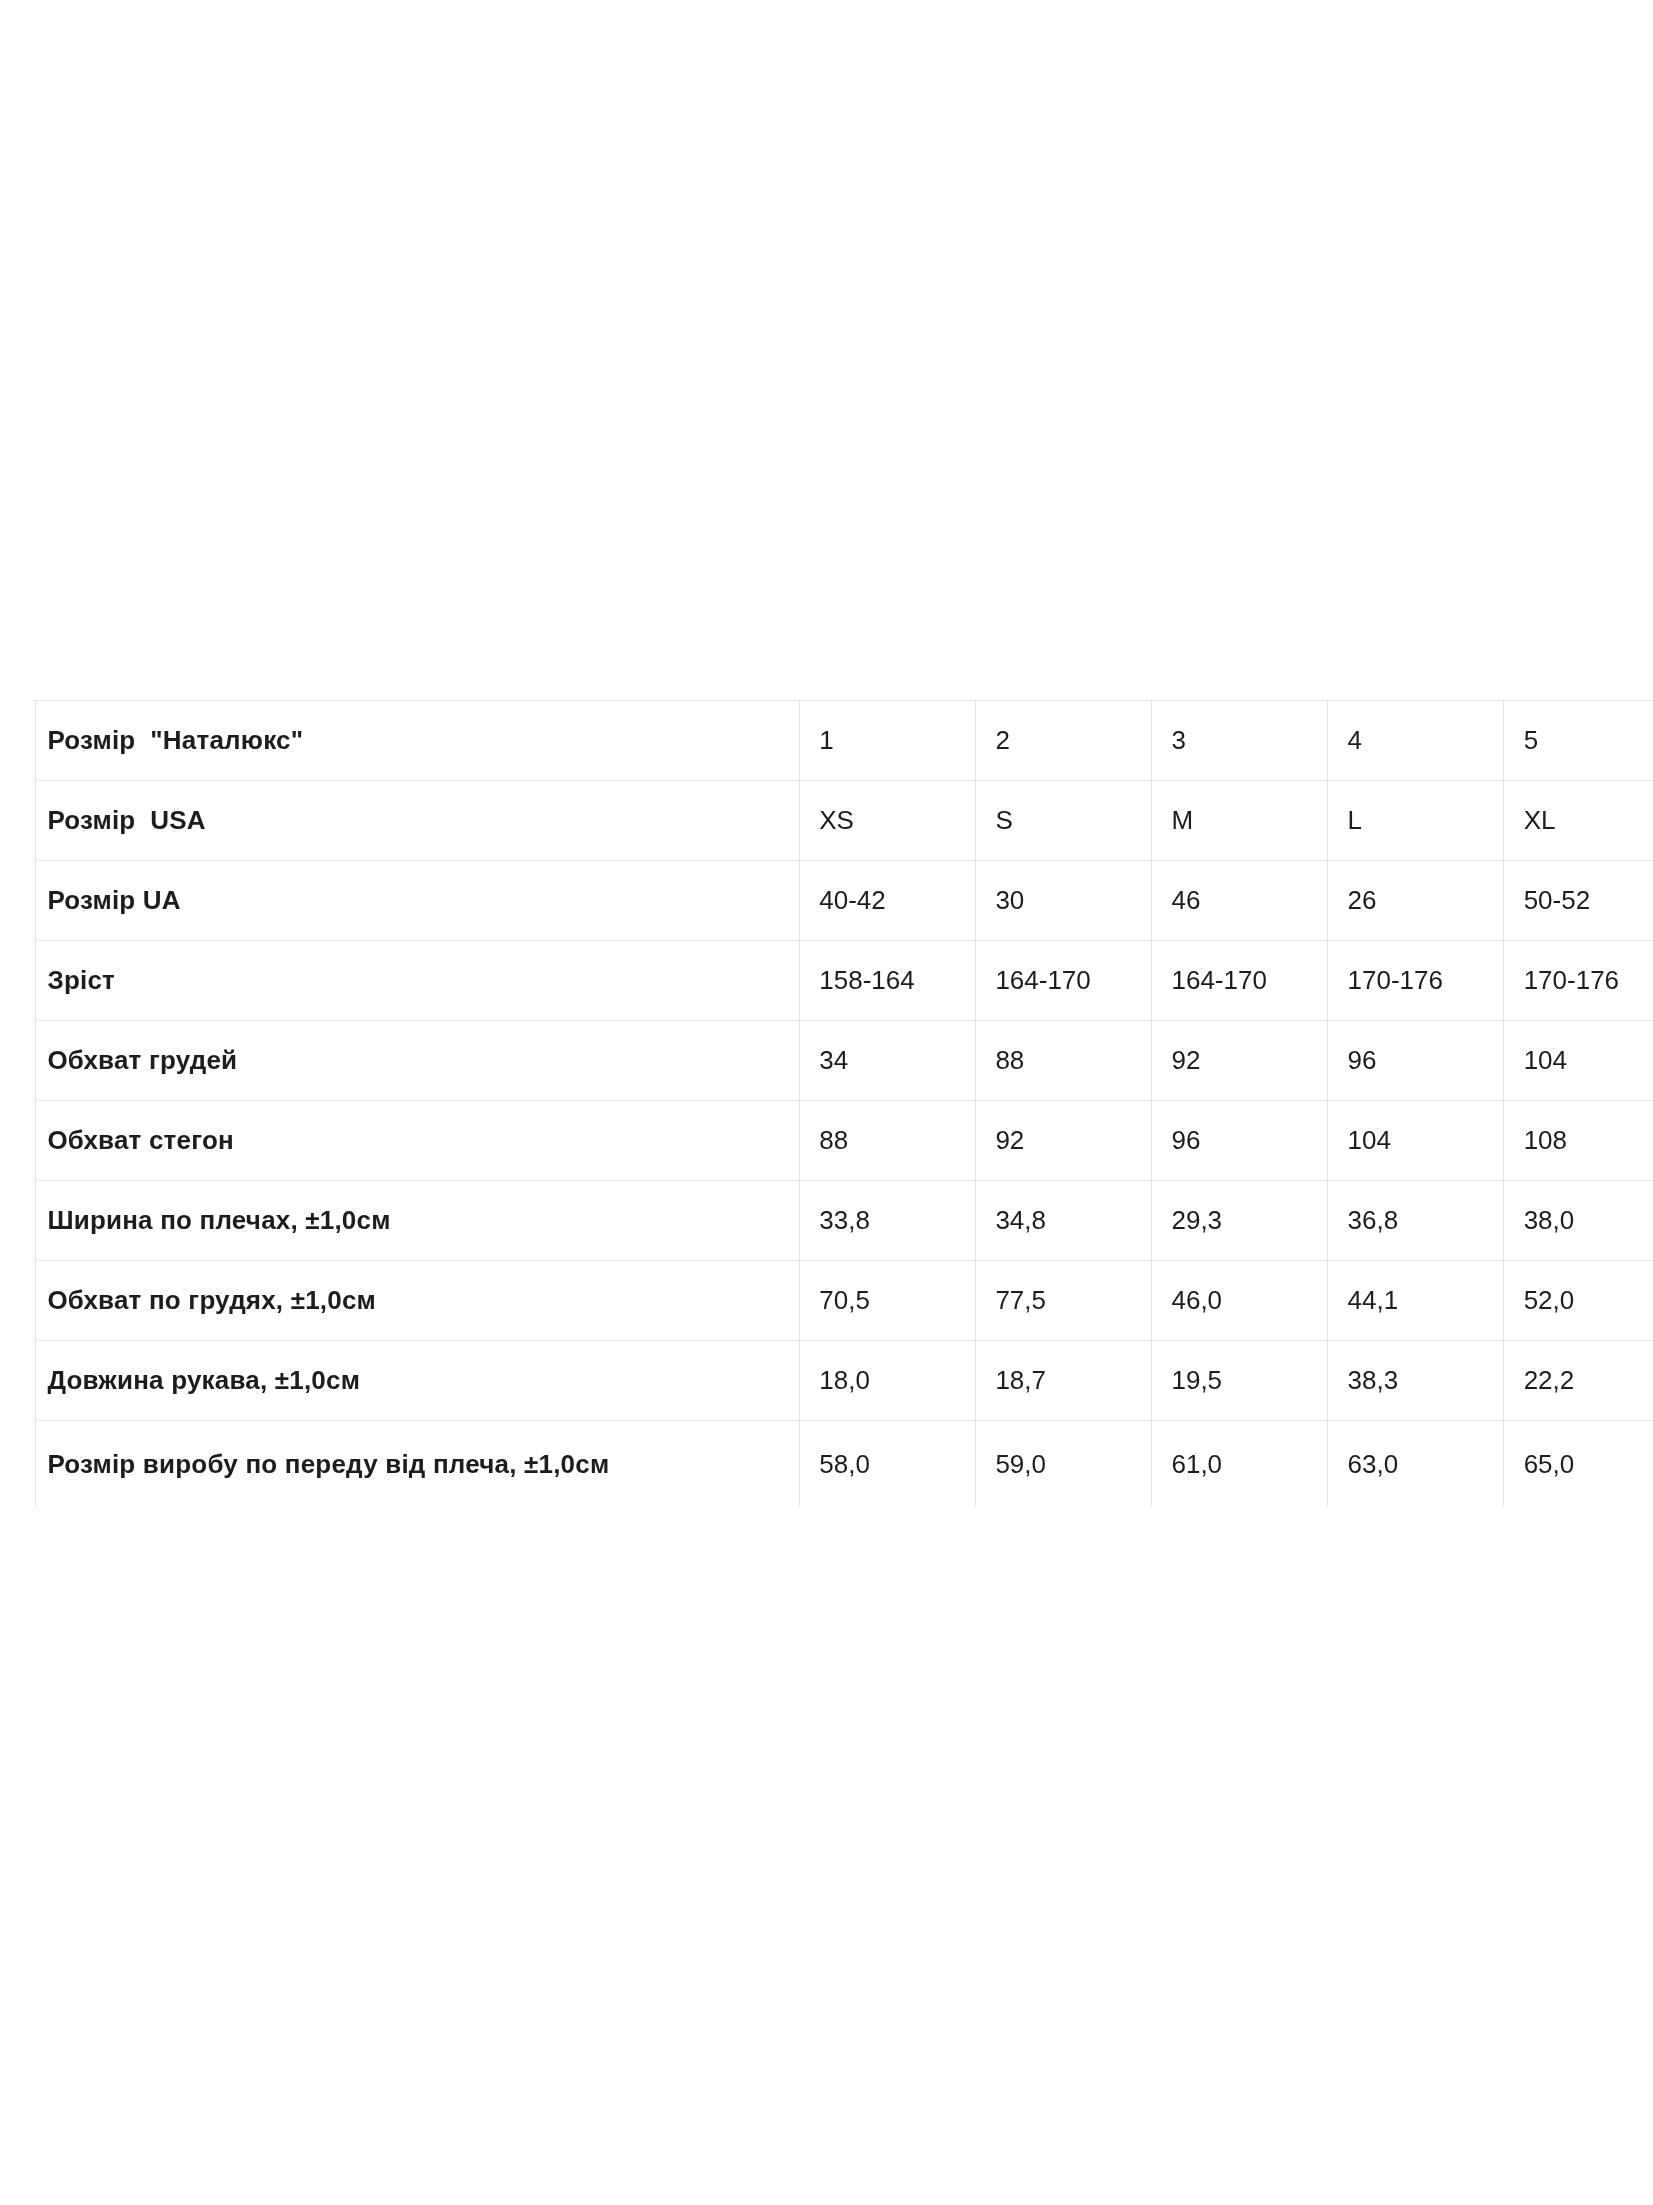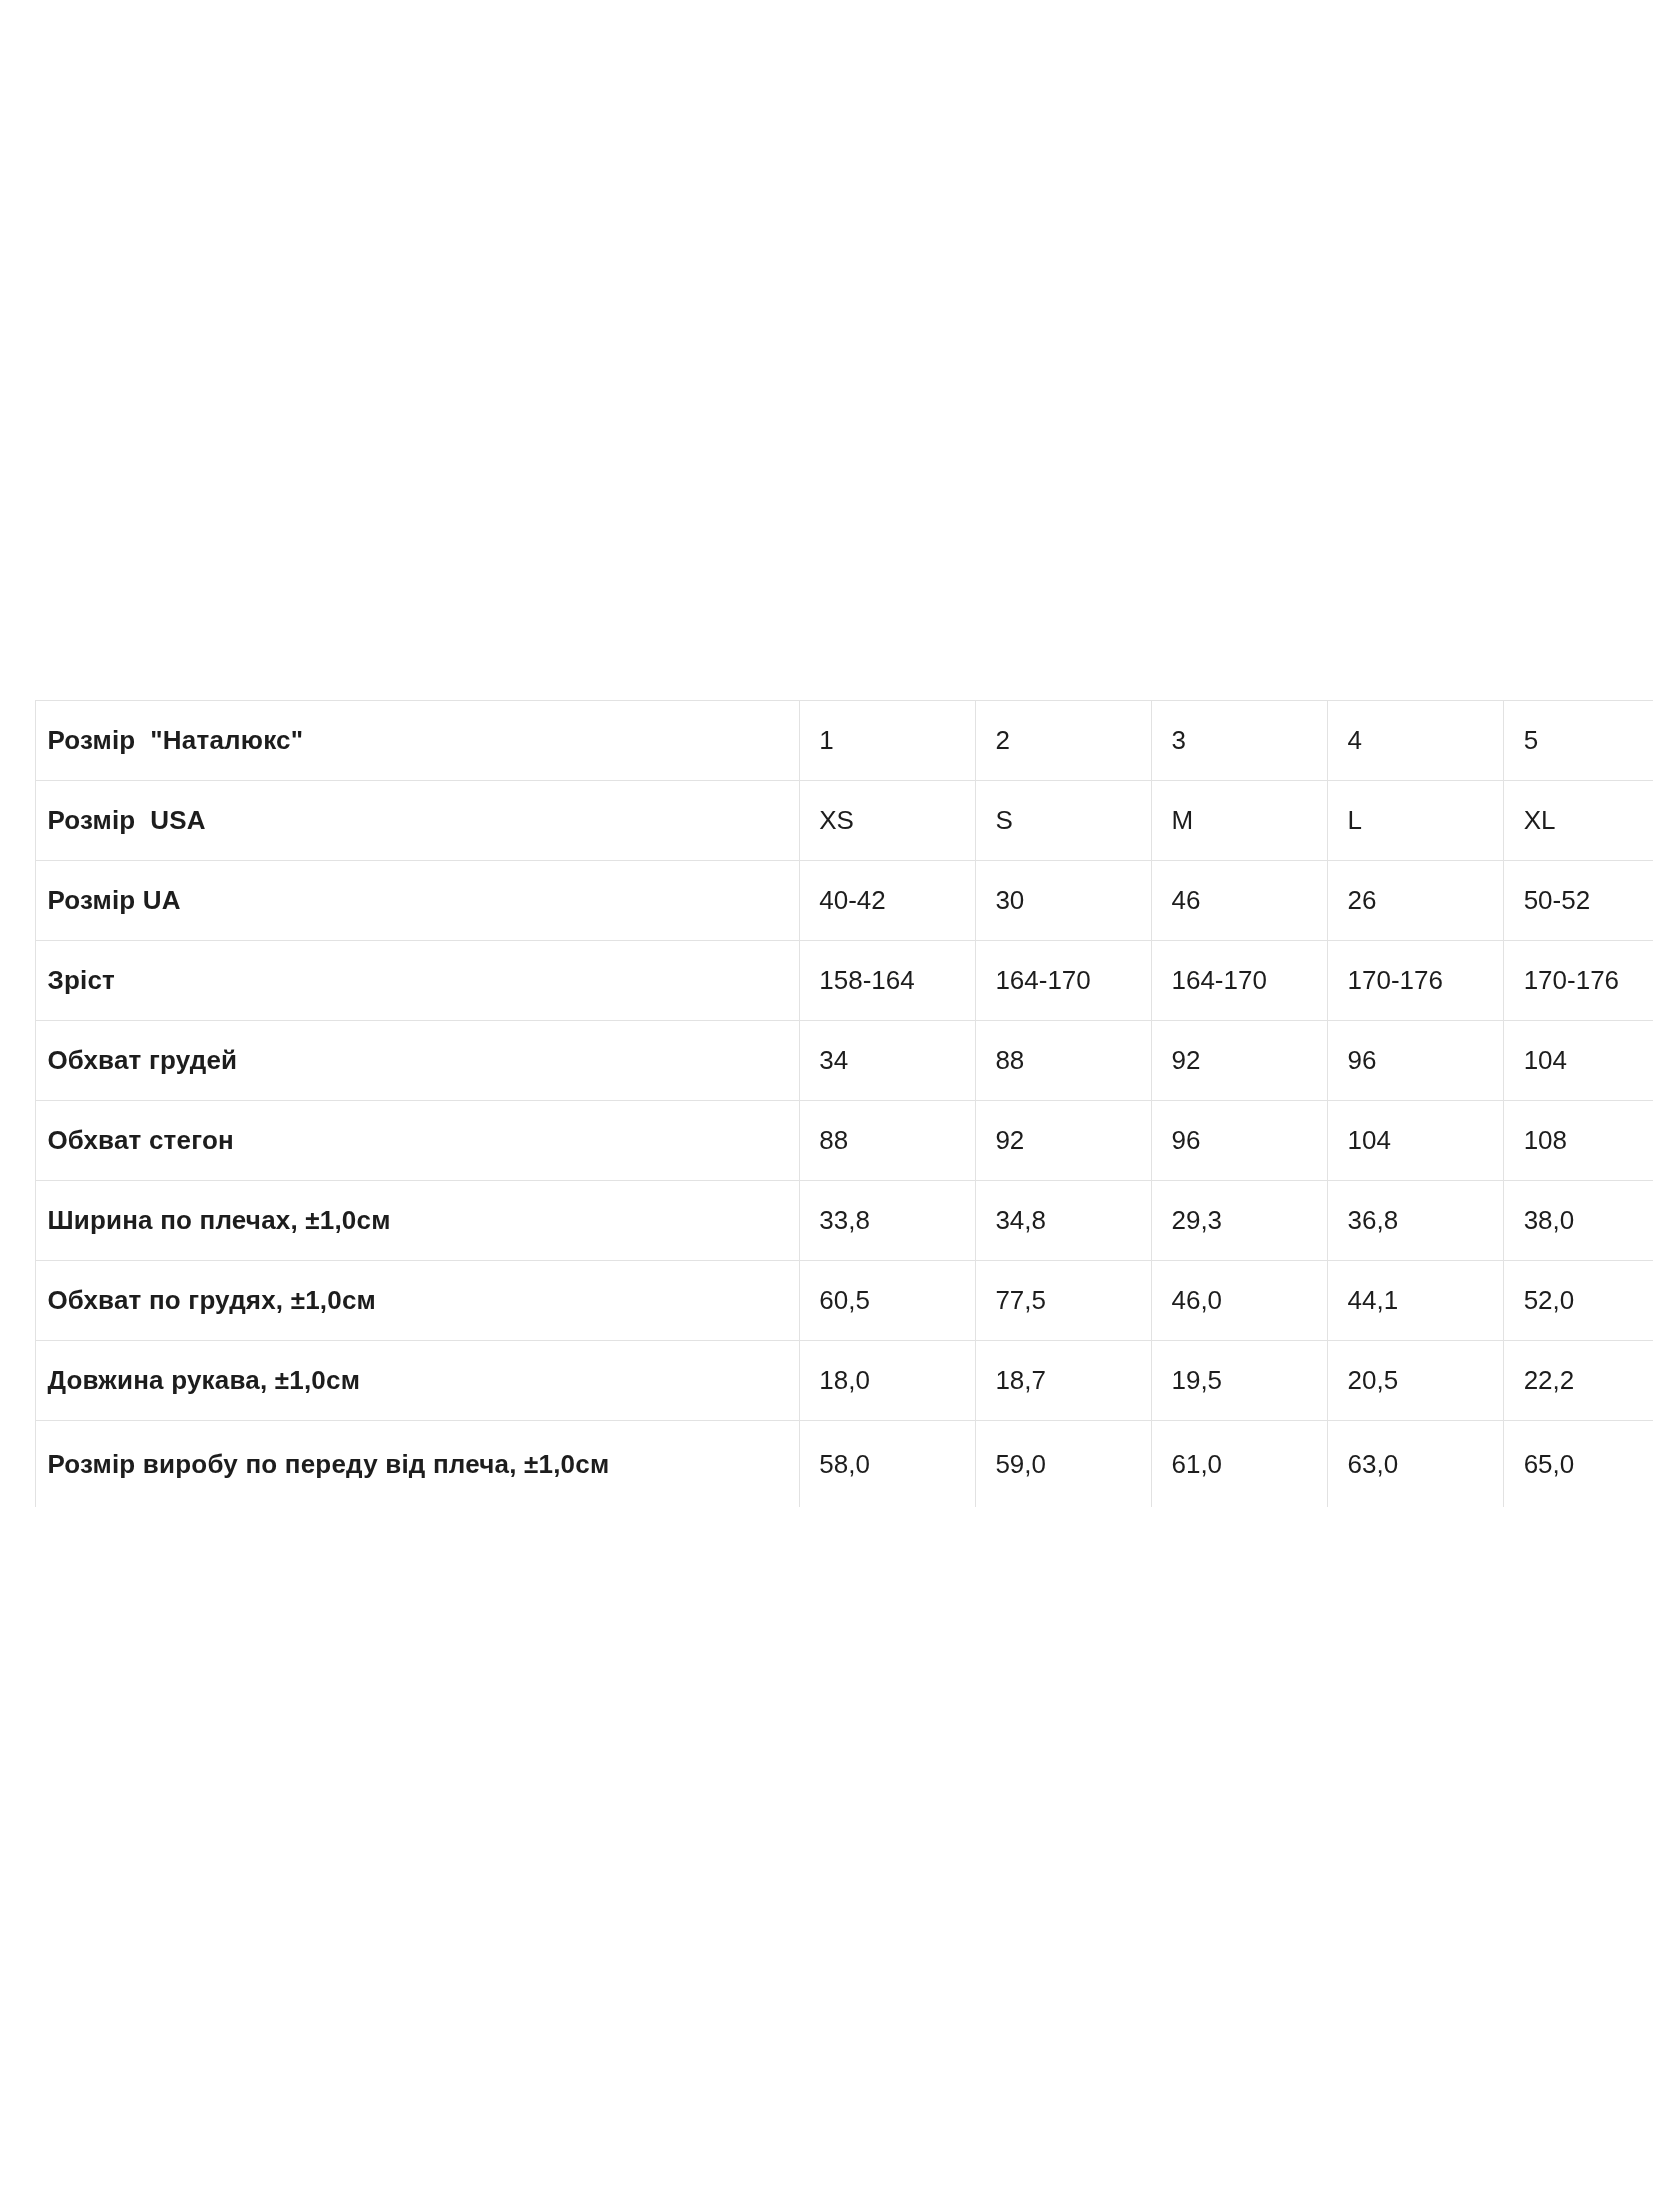--- a/index.html
+++ b/index.html
@@ -118,32 +118,32 @@
           <tr>
             <td class="label-cell">Ширина по плечах, ±1,0см</td>
             <td class="value-cell">33,8</td>
             <td class="value-cell">34,8</td>
             <td class="value-cell">29,3</td>
             <td class="value-cell">36,8</td>
             <td class="value-cell">38,0</td>
           </tr>
           <tr>
             <td class="label-cell">Обхват по грудях, ±1,0см</td>
-            <td class="value-cell">60,5</td>
+            <td class="value-cell">70,5</td>
             <td class="value-cell">77,5</td>
             <td class="value-cell">46,0</td>
             <td class="value-cell">44,1</td>
             <td class="value-cell">52,0</td>
           </tr>
           <tr>
             <td class="label-cell">Довжина рукава, ±1,0см</td>
             <td class="value-cell">18,0</td>
             <td class="value-cell">18,7</td>
             <td class="value-cell">19,5</td>
-            <td class="value-cell">20,5</td>
+            <td class="value-cell">38,3</td>
             <td class="value-cell">22,2</td>
           </tr>
           <tr>
             <td class="label-cell">Розмір виробу по переду від плеча, ±1,0см</td>
             <td class="value-cell">58,0</td>
             <td class="value-cell">59,0</td>
             <td class="value-cell">61,0</td>
             <td class="value-cell">63,0</td>
             <td class="value-cell">65,0</td>
           </tr>

